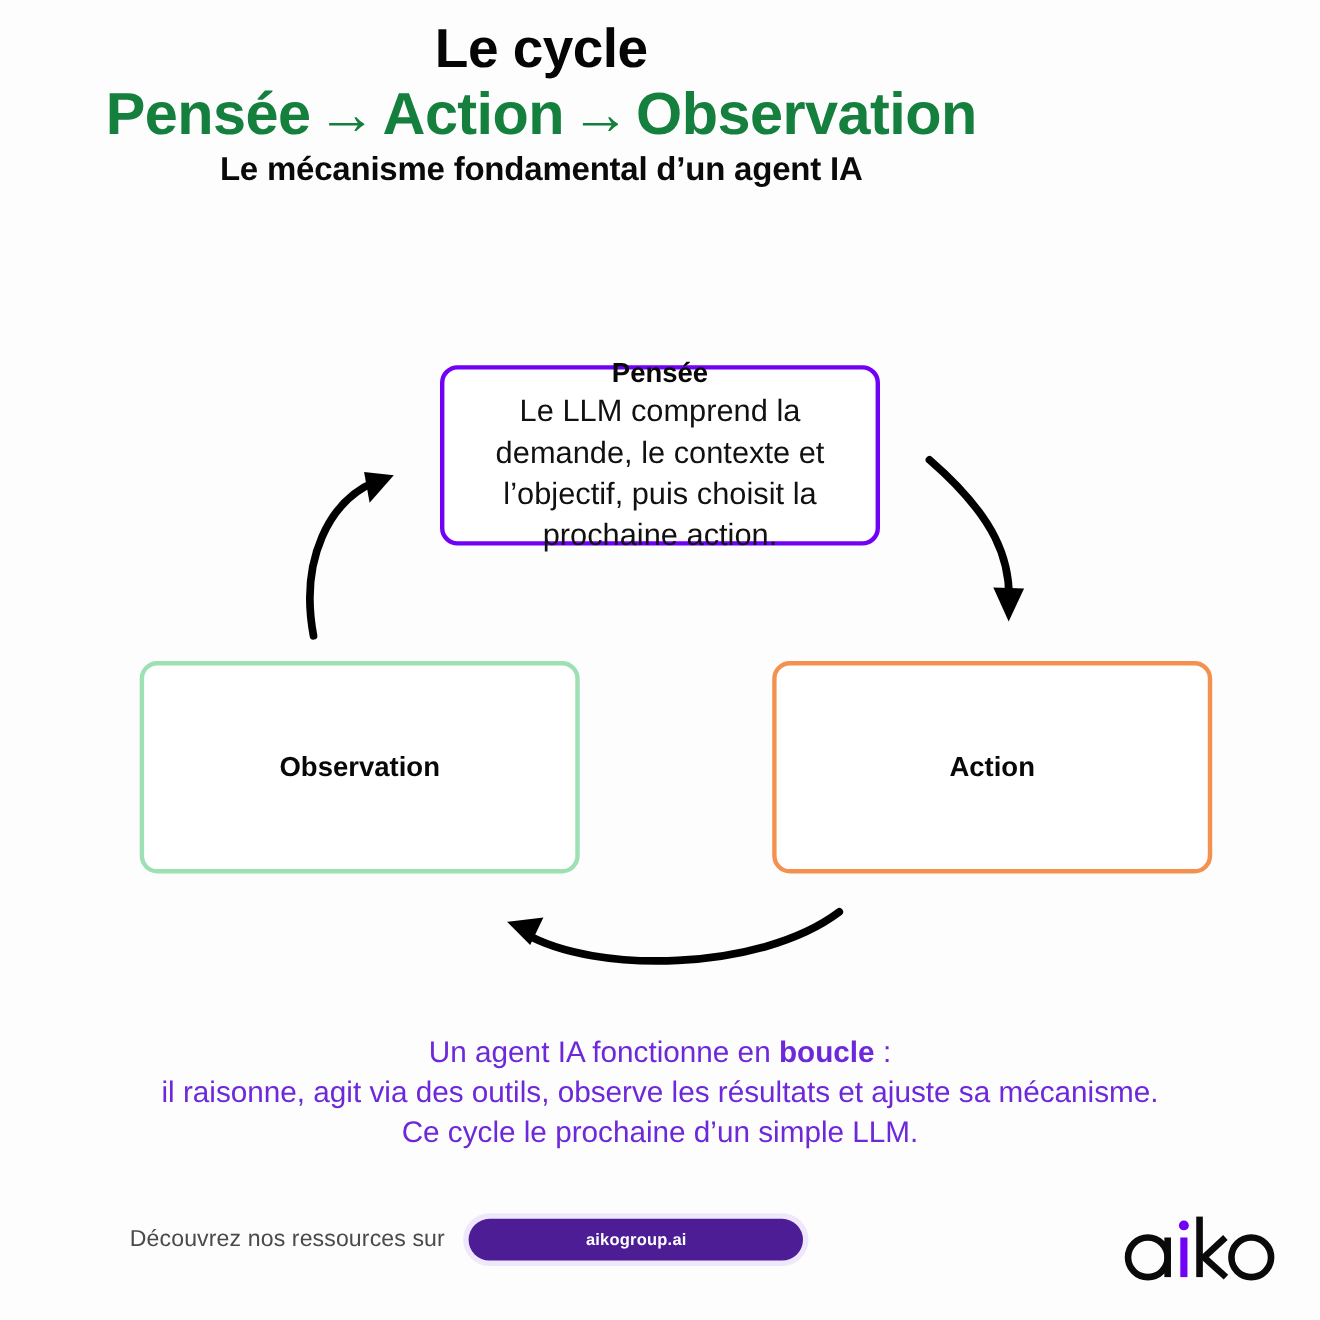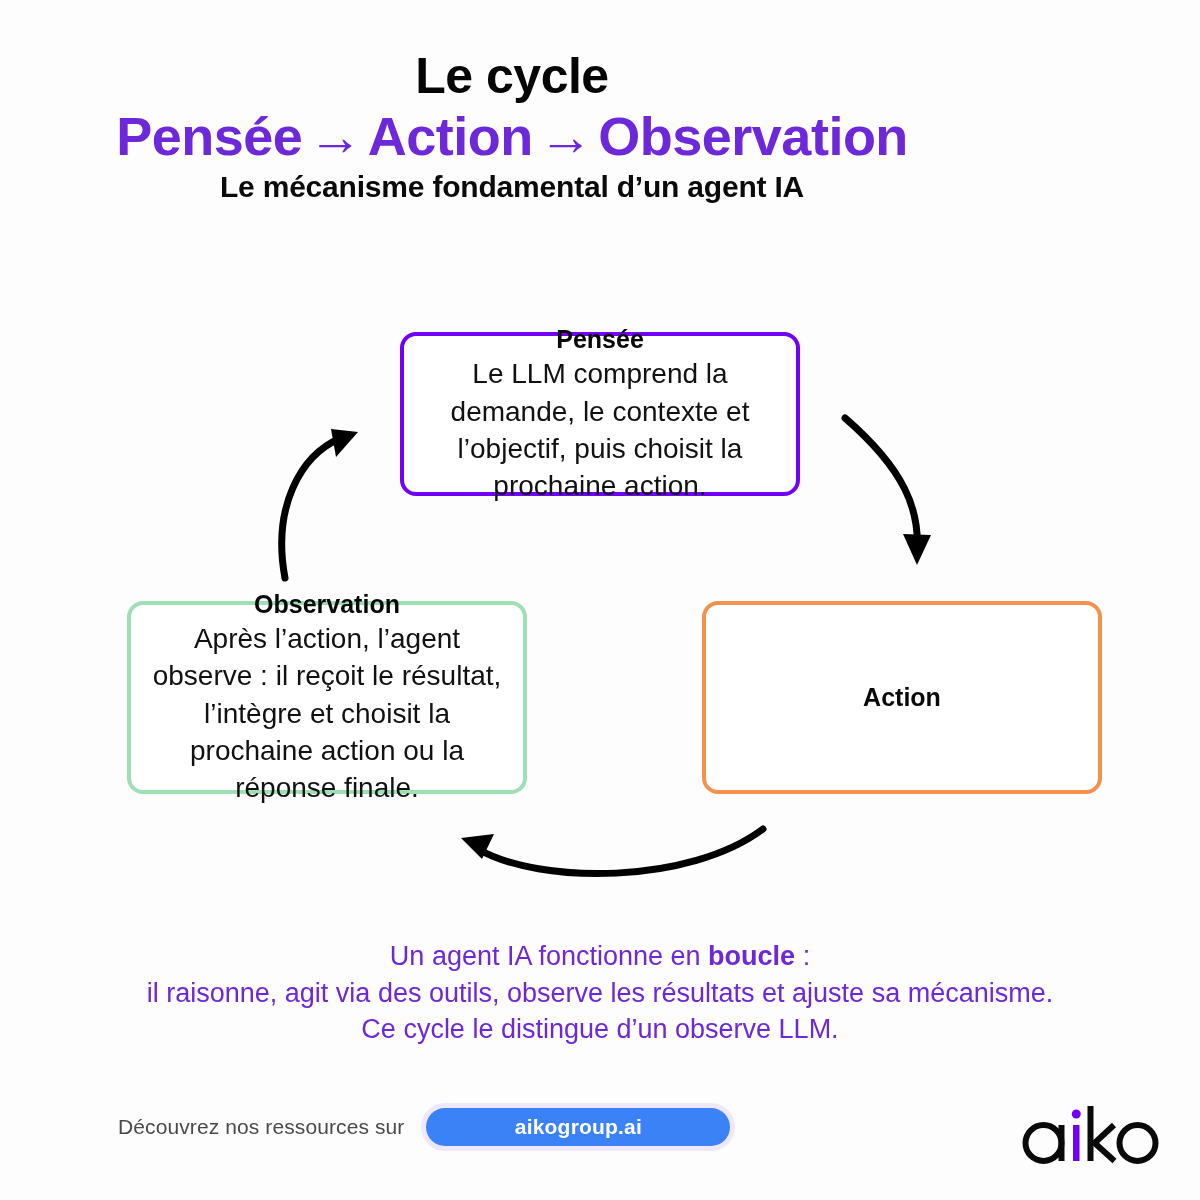--- a/index.html
+++ b/index.html
@@ -18,38 +18,37 @@
     width: 1200px;
     height: 1200px;
     background: #fdfdfd;
     overflow: hidden;
   }
 
   
   #header {
     position: absolute;
     left: 0;
-    top: 50px;
+    top: 18px;
     width: 984px;
     text-align: center;
-    padding-left: 20px;
   }
   .title-line1 {
     font-size: 50px;
     font-weight: 700;
     letter-spacing: -0.5px;
     line-height: 1.05;
     color: #050505;
   }
   .title-line2 {
     font-size: 54px;
     font-weight: 700;
     letter-spacing: -0.5px;
     line-height: 1.25;
-    color: #6d28d9;
+    color: #15803d;
     white-space: nowrap;
   }
   .title-arrow {
     display: inline-block;
     padding: 0 6px;
     font-weight: 700;
   }
   .subtitle {
     font-size: 30px;
     font-weight: 700;
@@ -158,23 +157,23 @@
     letter-spacing: 0.1px;
   }
   #cta-pill {
     display: inline-flex;
     align-items: center;
     justify-content: center;
     min-width: 252px;
     height: 38px;
     padding: 0 26px;
     border-radius: 999px;
-    background: #3b82f6;
+    background: #4c1d95;
     color: #ffffff;
-    font-size: 21px;
+    font-size: 15px;
     font-weight: 700;
     letter-spacing: 0.2px;
     box-shadow: 0 0 0 5px rgba(170, 120, 250, 0.16);
     cursor: pointer;
   }
 
   
   #logo {
     position: absolute;
     right: 32px;
@@ -216,32 +215,31 @@
       </g>
     </svg>
 
     <div class="node" id="node-pensee">
       <div class="node-title">Pensée</div>
       <div class="node-body">Le LLM comprend la demande, le contexte et l’objectif, puis choisit la prochaine action.</div>
     </div>
 
     <div class="node" id="node-observation">
       <div class="node-title">Observation</div>
-      <div class="node-body">Après l’action, l’agent observe : il reçoit le résultat, l’intègre et choisit la prochaine action ou la réponse finale.</div>
     </div>
 
     <div class="node" id="node-action">
       <div class="node-title">Action</div>
     </div>
   </div>
 
   <div id="summary">
     <div><span>Un agent IA fonctionne en </span><b>boucle</b><span> :</span></div>
     <div>il raisonne, agit via des outils, observe les résultats et ajuste sa mécanisme.</div>
-    <div>Ce cycle le distingue d’un observe LLM.</div>
+    <div>Ce cycle le prochaine d’un simple LLM.</div>
   </div>
 
   <div id="footer">
     <div id="footer-cta">
       <span id="footer-text">Découvrez nos ressources sur</span>
       <span id="cta-pill">aikogroup.ai</span>
     </div>
 
     <svg id="logo" viewBox="0 0 300 148" aria-hidden="true">
 

